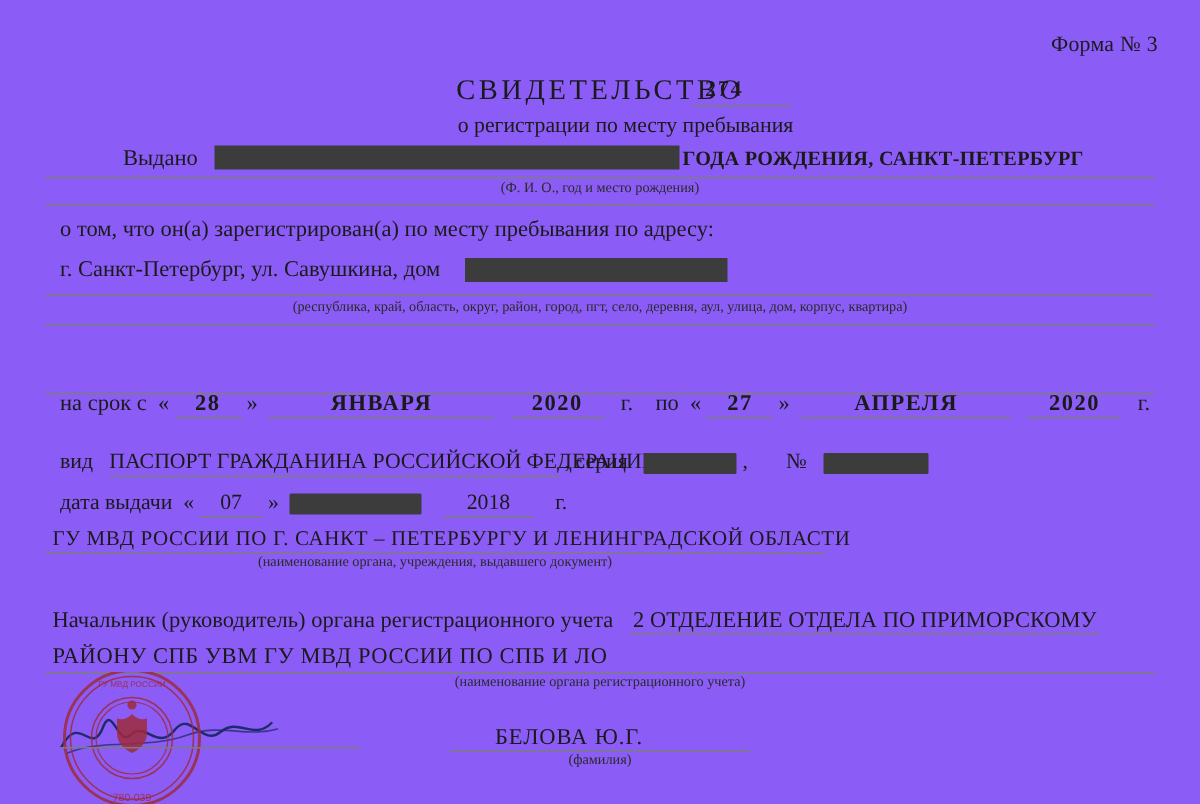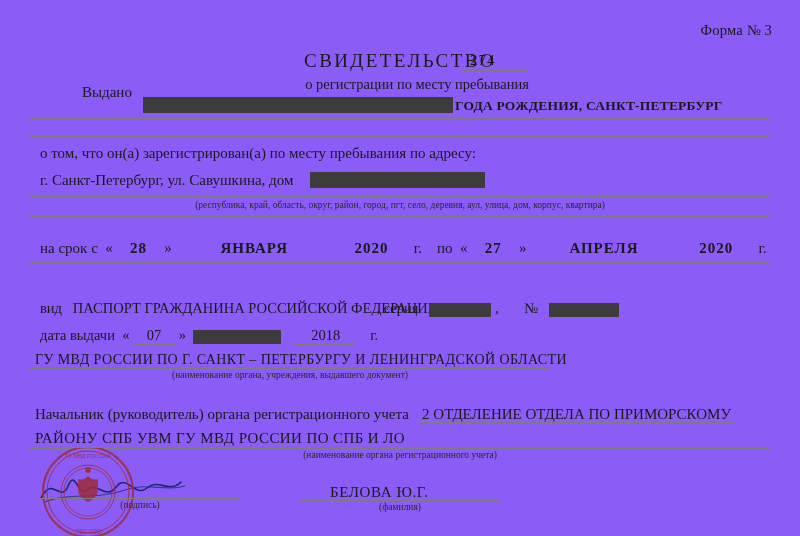--- a/index.html
+++ b/index.html
@@ -70,40 +70,40 @@
   }
   .title-sub {
     left: 0; right: 0;
     top: 76px;
     text-align: center;
     font-size: 14.5px;
     padding-left: 34px;
   }
 
   
-  .lbl-vydano { left: 82px; top: 84px; font-size: 15px; }
+  .lbl-vydano { left: 82px; top: 98px; font-size: 15px; }
   .red-1 { left: 143px; top: 97px; width: 310px; height: 16px; position: absolute; background:#3c3c3c; }
   .txt-born { left: 455px; top: 98px; font-size: 13.5px; letter-spacing: 0.2px; font-weight: bold; }
   .rule-1 { left: 30px; top: 118px; width: 740px; }
 
   .cap-fio { left: 30px; top: 121px; width: 740px; }
 
   .rule-2 { left: 30px; top: 136px; width: 740px; }
 
   
   .lbl-otom { left: 40px; top: 145px; font-size: 15px; }
   .lbl-addr { left: 40px; top: 172px; font-size: 15px; }
   .red-2 { left: 310px; top: 172px; width: 175px; height: 16px; position:absolute; background:#3c3c3c; }
   .rule-3 { left: 30px; top: 196px; width: 740px; }
   .cap-resp { left: 30px; top: 200px; width: 740px; }
   .rule-4 { left: 30px; top: 216px; width: 740px; }
 
   
   .row-srok { left: 40px; top: 240px; font-size: 15px; white-space: nowrap; }
-  .row-srok .d { font-weight: 700; letter-spacing: 1px; }
+  .row-srok .d { font-weight: 700; letter-spacing: 1px; margin-top: 21px; }
   .u-short { display:inline-block; border-bottom:1px solid #7d7d7d; text-align:center; }
   .rule-5 { left: 30px; top: 262px; width: 740px; }
 
   
   .lbl-svid { left: 40px; top: 274px; font-size: 15px; }
   .row-vid { left: 40px; top: 300px; font-size: 14.5px; white-space: nowrap; }
   .red-ser { width: 62px; height: 14px; }
   .red-num { width: 70px; height: 14px; }
   .row-data { left: 40px; top: 327px; font-size: 14.5px; white-space: nowrap; }
   .red-mon { width: 88px; height: 14px; }
@@ -148,20 +148,21 @@
 
   <div class="abs title-main">СВИДЕТЕЛЬСТВО</div>
   <div class="abs title-number">274</div>
   <div class="rule title-number-rule"></div>
   <div class="abs title-sub">о регистрации по месту пребывания</div>
 
   <div class="abs lbl-vydano">Выдано</div>
   <div class="red-1"></div>
   <div class="abs txt-born">ГОДА РОЖДЕНИЯ, САНКТ-ПЕТЕРБУРГ</div>
   <div class="rule rule-1"></div>
+  <div class="abs caption cap-fio">(Ф. И. О., год и место рождения)</div>
   <div class="rule rule-2"></div>
 
   <div class="abs lbl-addr">г. Санкт-Петербург, ул. Савушкина, дом</div>
   <div class="abs lbl-otom">о том, что он(а) зарегистрирован(а) по месту пребывания по адресу:</div>
   <div class="red-2"></div>
   <div class="rule rule-3"></div>
   <div class="abs caption cap-resp">(республика, край, область, округ, район, город, пгт, село, деревня, аул, улица, дом, корпус, квартира)</div>
   <div class="rule rule-4"></div>
 
   <div class="abs row-srok">
@@ -241,19 +242,18 @@
     </g>
     <g fill="#9e2b3c" opacity="0.85">
       <path d="M66 28 c-4 4 -8 4 -10 3 l0 10 c0 7 6 11 10 13 c4 -2 10 -6 10 -13 l0 -10 c-2 1 -6 1 -10 -3 z"></path>
       <circle cx="66" cy="22" r="3"></circle>
     </g>
     <text x="66" y="10" font-family="Liberation Sans, sans-serif" font-size="5.5" fill="#9e2b3c" text-anchor="middle" opacity="0.85">ГУ МВД РОССИИ</text>
     <text x="66" y="86" font-family="Liberation Sans, sans-serif" font-size="7" fill="#9e2b3c" text-anchor="middle" opacity="0.85">780-039</text>
   </svg>
 
   <div class="rule rule-sig"></div>
-  <div class="abs caption cap-sig">(подпись)</div>
 
   <div class="abs name-belova">БЕЛОВА Ю.Г.</div>
   <div class="rule rule-name"></div>
   <div class="abs caption cap-family">(фамилия)</div>
 
 </div>
 
 </body></html>

